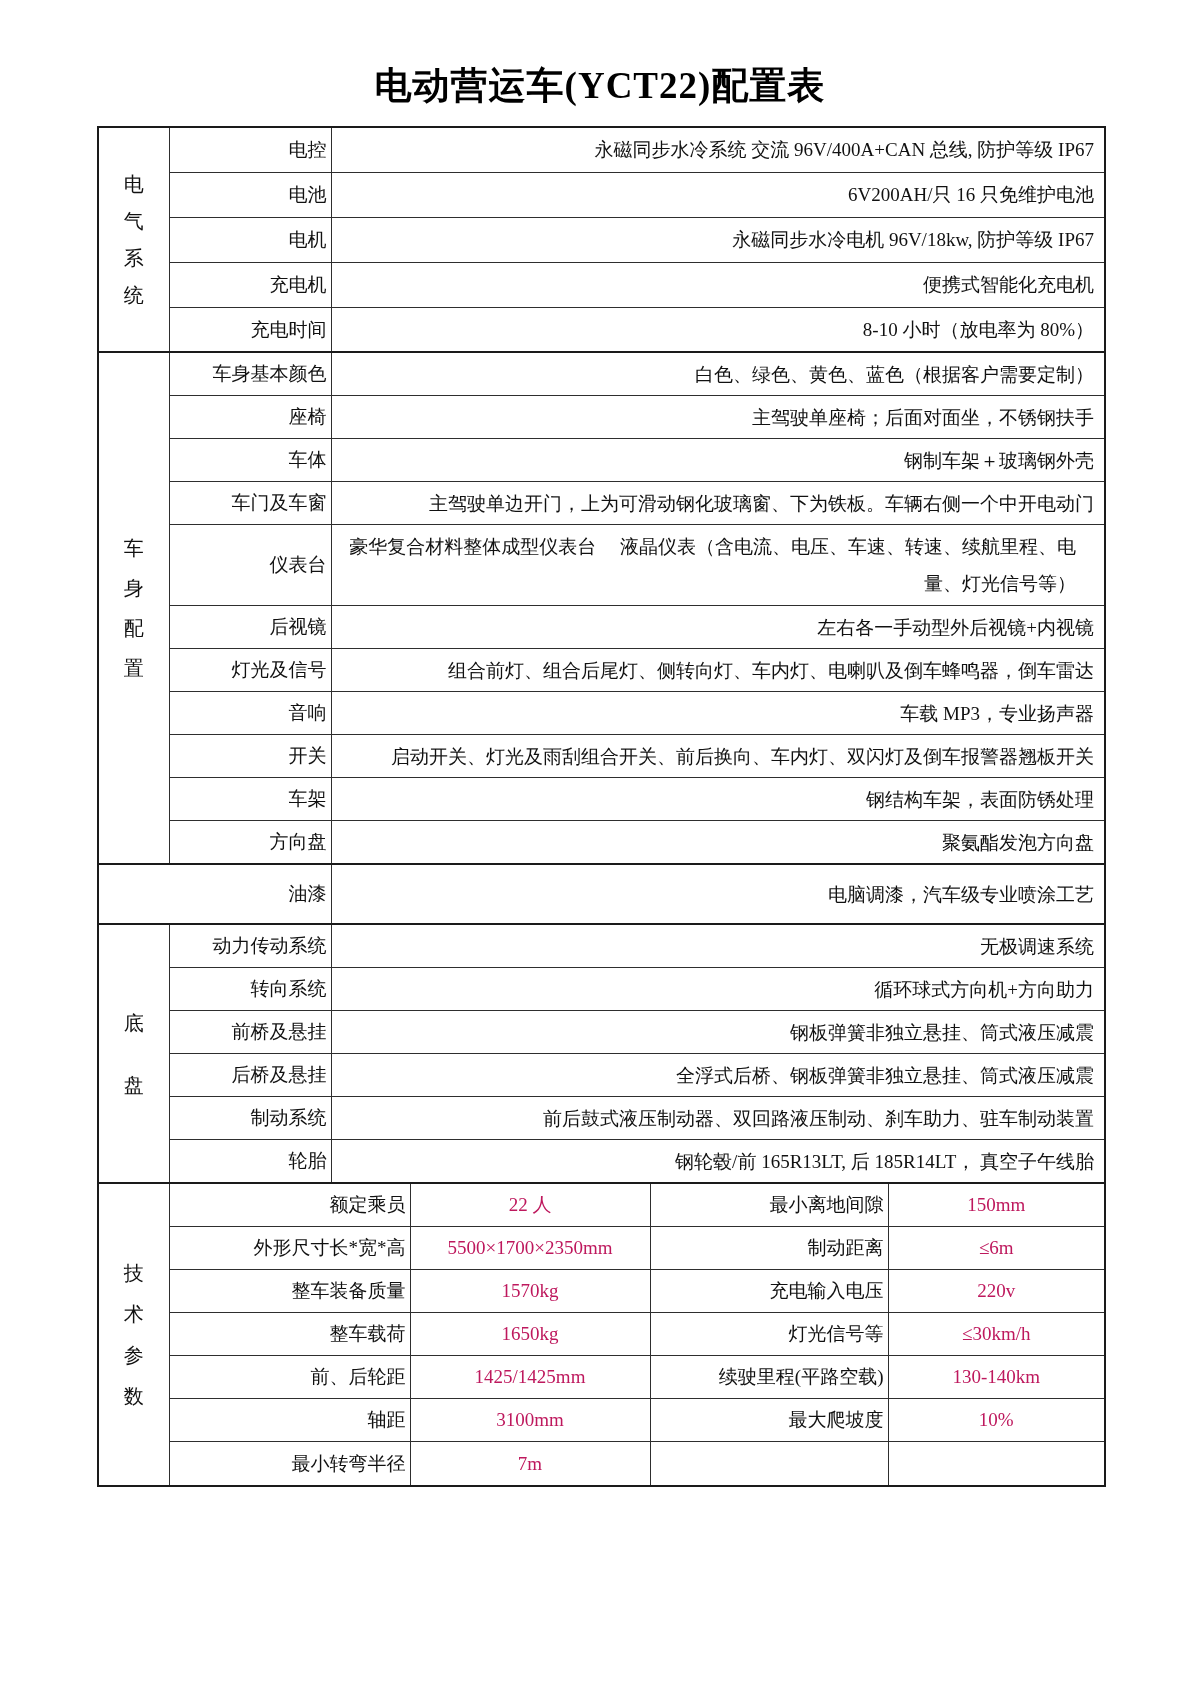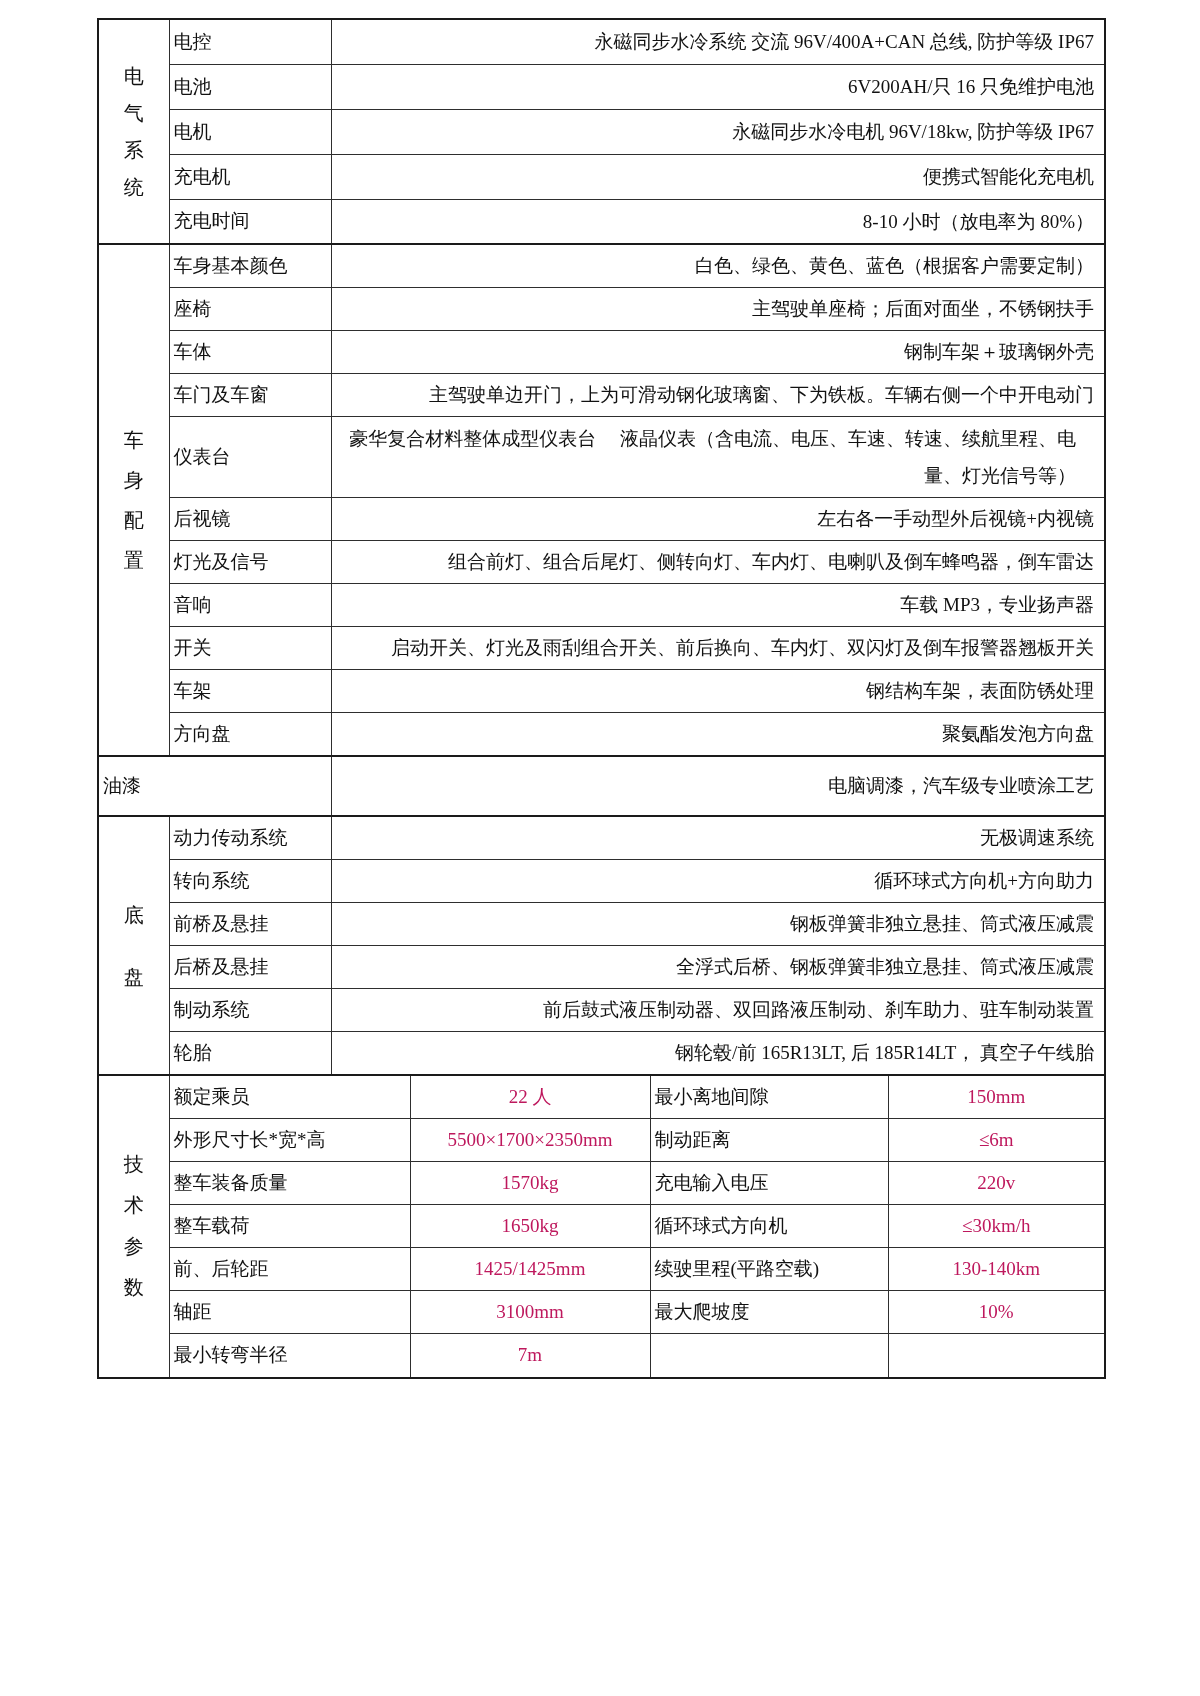--- a/index.html
+++ b/index.html
@@ -54,21 +54,21 @@
     text-align:center;
     font-size:20px;
     color:#111;
   }
   .lh-elec{line-height:1.85;}
   .lh-body{line-height:2.0;}
   .lh-chassis{line-height:3.1;}
   .lh-tech{line-height:2.05;}
 
   td.lbl{
-    text-align:left;
+    text-align:right;
     padding:8px 4px;
     color:#111;
   }
   td.val{
     text-align:right;
     padding:3px 10px 3px 12px;
     line-height:1.55;
     color:#111;
   }
   td.val.indent{text-indent:1.6em;}
@@ -77,20 +77,21 @@
     text-align:center;
     padding:2px 4px;
     color:#be185d;
   }
 </style>
 </head>
 <body>
 
 <div class="page">
 
+  <div class="doc-title">电动营运车(YCT22)配置表</div>
 
   <table class="spec">
     <colgroup>
       <col style="width:71px">
       <col style="width:162px">
       <col style="width:79px">
       <col style="width:240px">
       <col style="width:238px">
       <col style="width:217px">
     </colgroup>
@@ -226,21 +227,21 @@
       </tr>
       <tr>
         <td class="lbl" colspan="2">整车装备质量</td>
         <td class="cval">1570kg</td>
         <td class="lbl">充电输入电压</td>
         <td class="cval">220v</td>
       </tr>
       <tr>
         <td class="lbl" colspan="2">整车载荷</td>
         <td class="cval">1650kg</td>
-        <td class="lbl">循环球式方向机</td>
+        <td class="lbl">灯光信号等</td>
         <td class="cval">≤30km/h</td>
       </tr>
       <tr>
         <td class="lbl" colspan="2">前、后轮距</td>
         <td class="cval">1425/1425mm</td>
         <td class="lbl">续驶里程(平路空载)</td>
         <td class="cval">130-140km</td>
       </tr>
       <tr>
         <td class="lbl" colspan="2">轴距</td>

